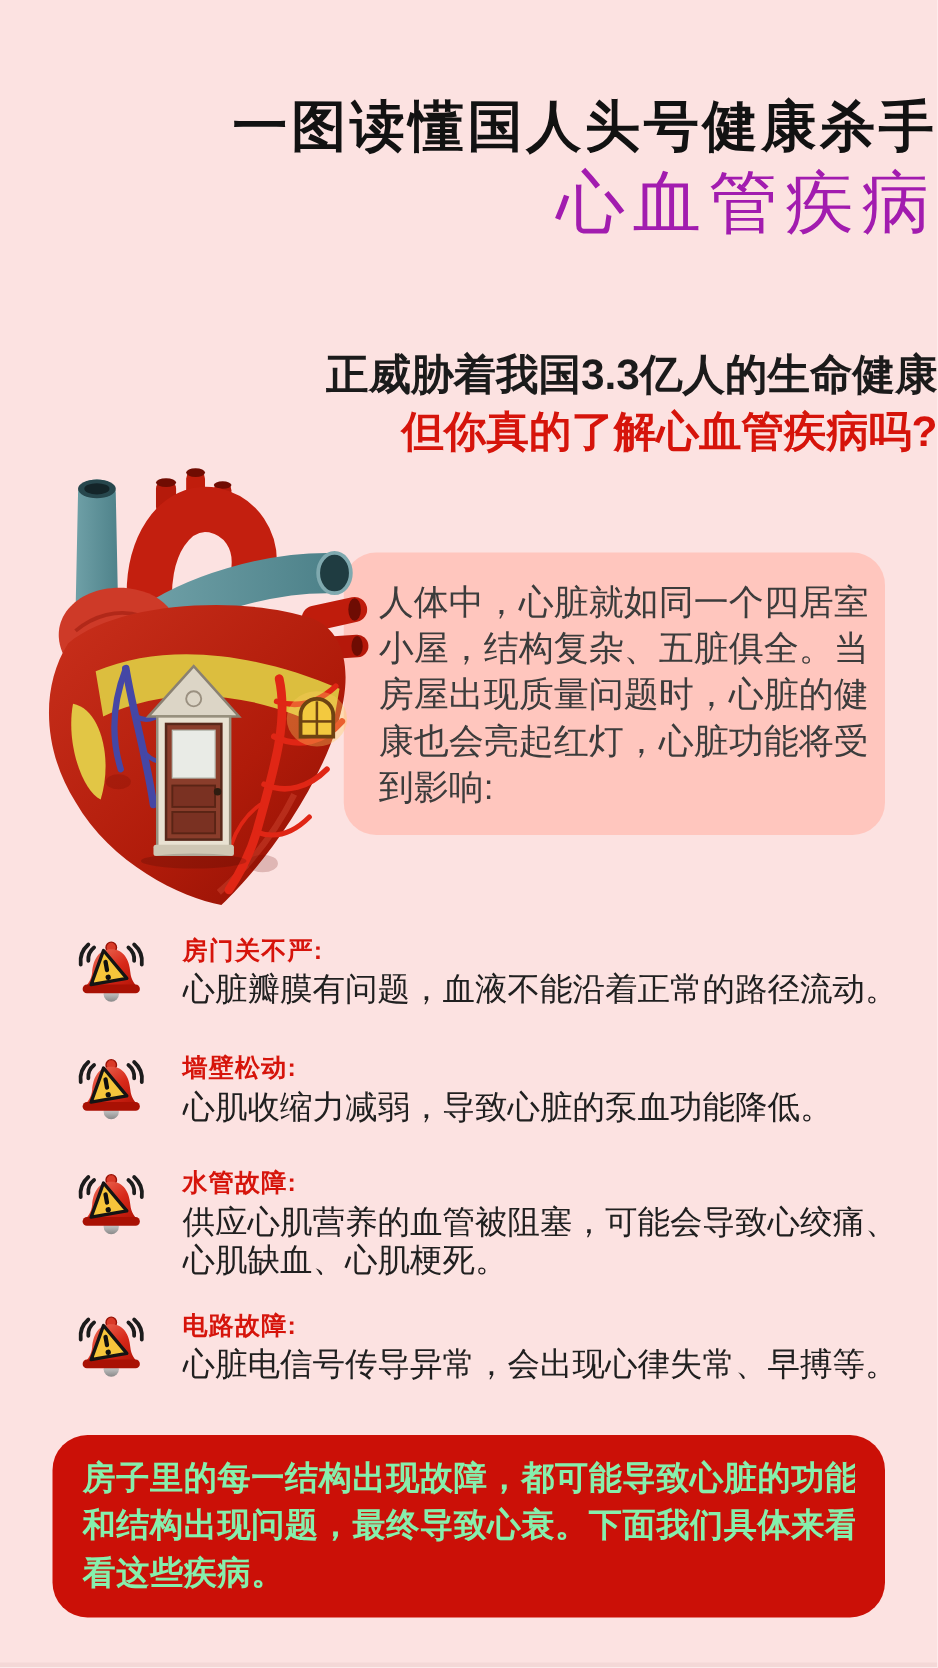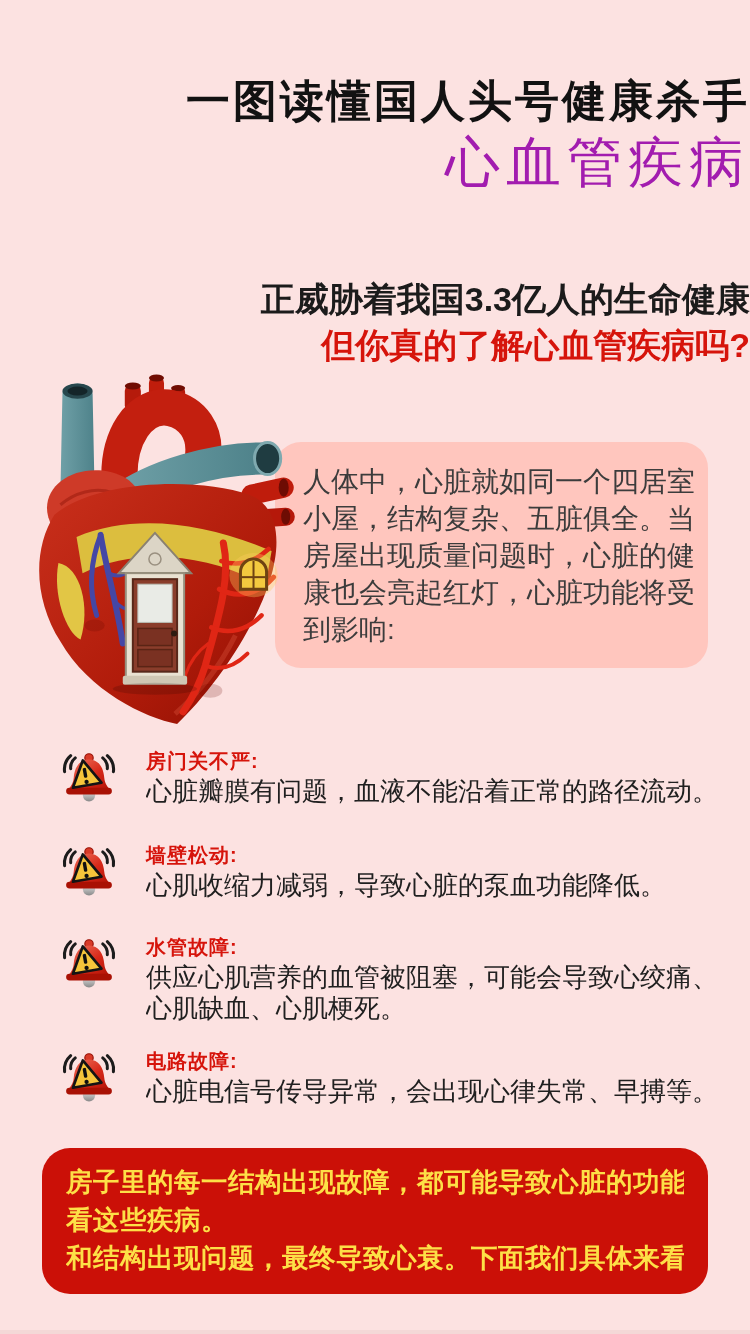--- a/index.html
+++ b/index.html
@@ -33,21 +33,21 @@
   .rowtext{ width:580px; }
   .rowtitle{ font-size:20px; font-weight:bold; color:#D6140B; line-height:30px; letter-spacing:1px; }
   .rowdesc .ln{ font-size:26px; color:#202020; line-height:31px; white-space:nowrap; overflow:hidden; }
 
   .conclusion{
     left:42px; top:1148px; width:666px;
     background:#CB1007; border-radius:28px;
     padding:15px 24px 17px 24px; box-sizing:border-box;
   }
   .conclusion .ln{
-    color:#fde047; font-size:26.5px; font-weight:bold; line-height:38px;
+    color:#86efac; font-size:26.5px; font-weight:bold; line-height:38px;
     white-space:nowrap; overflow:hidden; letter-spacing:0.5px;
   }
   .bottom-divider{ left:0; top:1330px; width:750px; height:4px; background:rgba(120,60,60,0.06); }
 </style>
 </head>
 <body>
 
 <div class="page">
 
   <div class="abs center t1">一图读懂国人头号健康杀手</div>
@@ -211,18 +211,18 @@
     <div class="rowtext">
       <div class="rowtitle">电路故障:</div>
       <div class="rowdesc">
           <div class="ln">心脏电信号传导异常，会出现心律失常、早搏等。</div>
         </div>
     </div>
   </div>
 
   <div class="abs conclusion">
     <div class="ln">房子里的每一结构出现故障，都可能导致心脏的功能</div>
+    <div class="ln">和结构出现问题，最终导致心衰。下面我们具体来看</div>
     <div class="ln">看这些疾病。</div>
-    <div class="ln">和结构出现问题，最终导致心衰。下面我们具体来看</div>
   </div>
 
   <div class="abs bottom-divider"></div>
 </div>
 
 </body></html>

